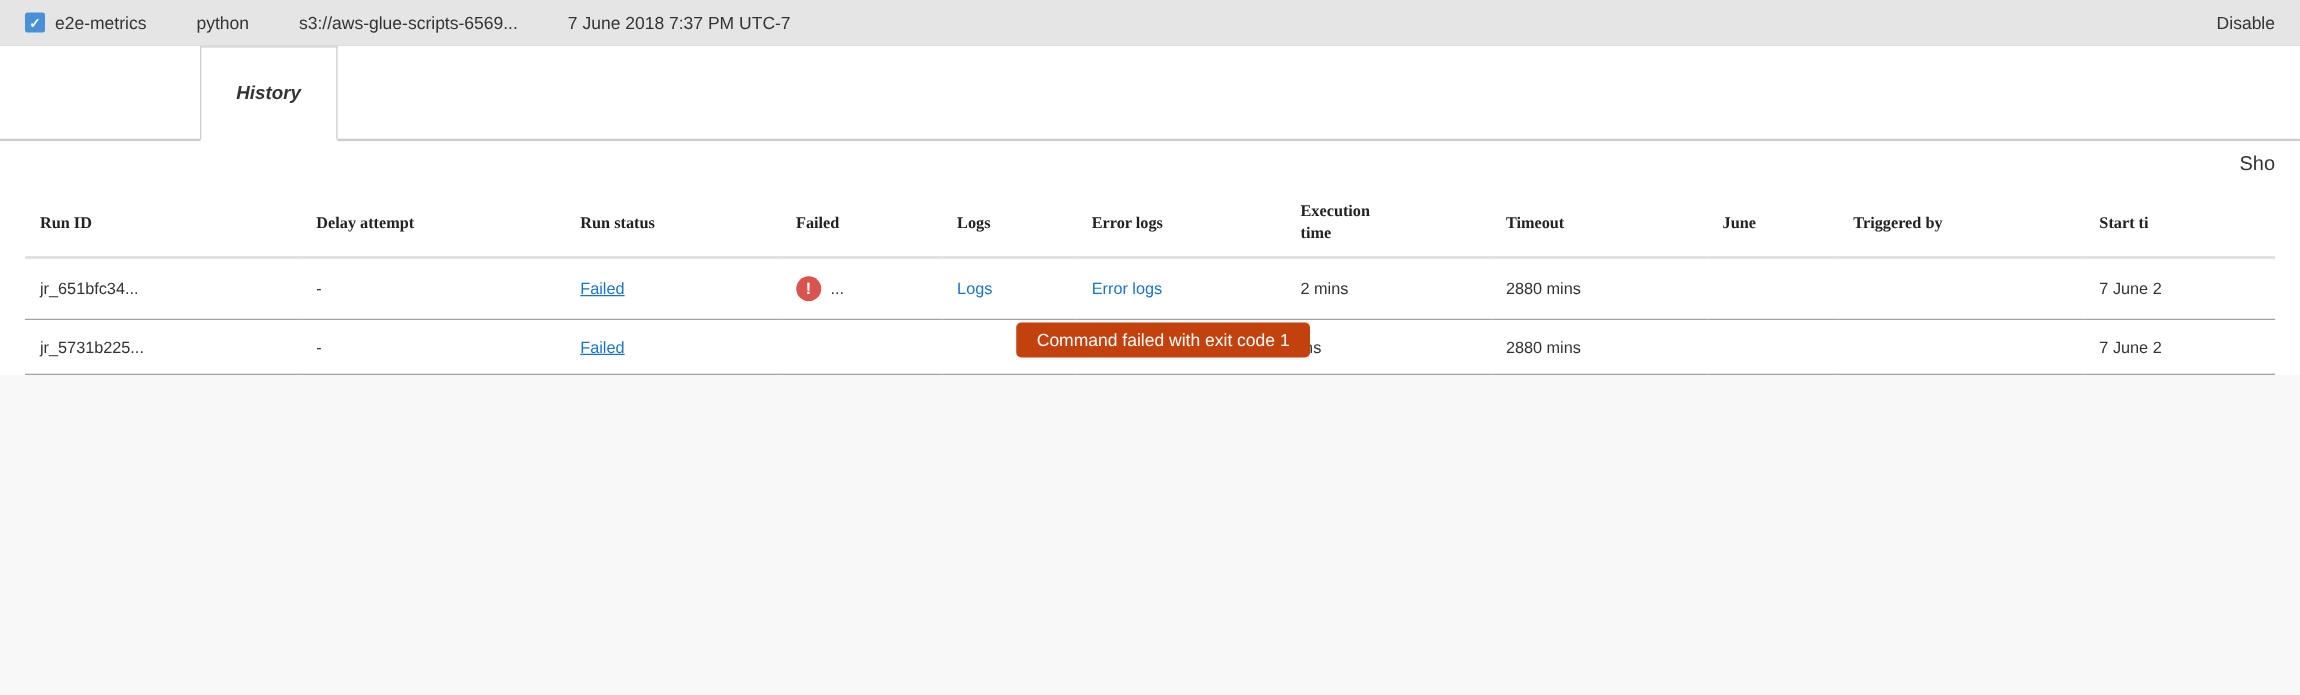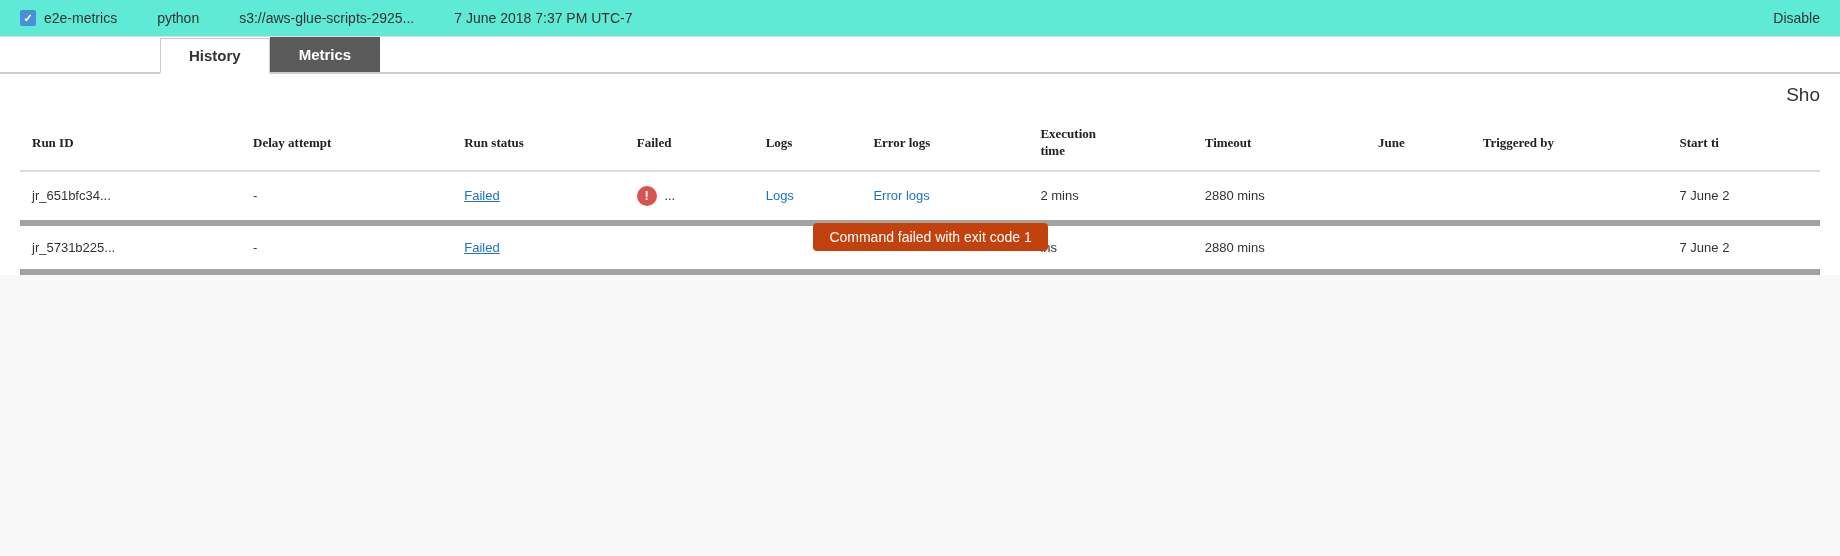--- a/index.html
+++ b/index.html
@@ -7,21 +7,21 @@
       font-family: -apple-system, BlinkMacSystemFont, "Segoe UI", Arial, sans-serif;
       font-size: 14px;
       background: #f8f8f8;
       color: #333;
     }
 
     
     .top-bar {
       display: flex;
       align-items: center;
-      background: #5eead4;
+      background: #e5e5e5;
       padding: 10px 20px;
       border-bottom: 1px solid #ddd;
       gap: 40px;
     }
     .top-bar-item {
       display: flex;
       align-items: center;
       gap: 8px;
       color: #333;
       font-size: 14px;
@@ -51,44 +51,45 @@
 
     
     .tabs-container {
       background: #fff;
       border-bottom: 2px solid #ccc;
       display: flex;
       align-items: flex-end;
       padding-left: 160px;
     }
     .tab {
-      padding: 8px 28px;
+      padding: 28px 28px;
       font-size: 15px;
       font-weight: 600;
       cursor: pointer;
       border: 1px solid transparent;
+      font-style: italic;
     }
     .tab.active {
       background: #fff;
       border: 1px solid #ccc;
       border-bottom: 2px solid #fff;
       margin-bottom: -2px;
       color: #333;
     }
     .tab.inactive {
       background: #5a5a5a;
       color: #fff;
       border-color: #5a5a5a;
     }
 
     .show-bar {
       display: flex;
       justify-content: flex-end;
       padding: 10px 20px;
-      font-size: 19px;
+      font-size: 16px;
       color: #333;
       background: #fff;
     }
 
     
     .table-container {
       background: #fff;
       padding: 0 20px;
     }
     table {
@@ -101,21 +102,21 @@
     }
     thead th {
       text-align: left;
       padding: 10px 12px;
       font-weight: 700;
       font-size: 13px;
       color: #222;
       white-space: nowrap;
     }
     tbody tr {
-      border-bottom: 6px solid #a3a3a3;
+      border-bottom: 1px solid #a3a3a3;
     }
     tbody td {
       padding: 14px 12px;
       font-size: 13px;
       color: #333;
       white-space: nowrap;
       vertical-align: middle;
     }
     .link-text {
       color: #1a73c8;
@@ -172,37 +173,34 @@
 
 <div class="top-bar">
   <div class="top-bar-item">
     <div class="checkbox-icon"></div>
     <span class="top-bar-name">e2e-metrics</span>
   </div>
   <div class="top-bar-item">
     <span>python</span>
   </div>
   <div class="top-bar-item">
-    <span>s3://aws-glue-scripts-2925...</span>
+    <span>s3://aws-glue-scripts-6569...</span>
   </div>
   <div class="top-bar-item">
     <span>7 June 2018 7:37 PM UTC-7</span>
   </div>
   <div class="top-bar-separator"></div>
   <div class="top-bar-item">
     <span>Disable</span>
   </div>
 </div>
 
 <div class="tabs-container">
   <div class="tab active">
     <span>History</span>
-  </div>
-  <div class="tab inactive">
-    <span>Metrics</span>
   </div>
 </div>
 
 <div class="show-bar">
   <span>Sho</span>
 </div>
 
 <div class="table-container">
   <table>
     <thead>

